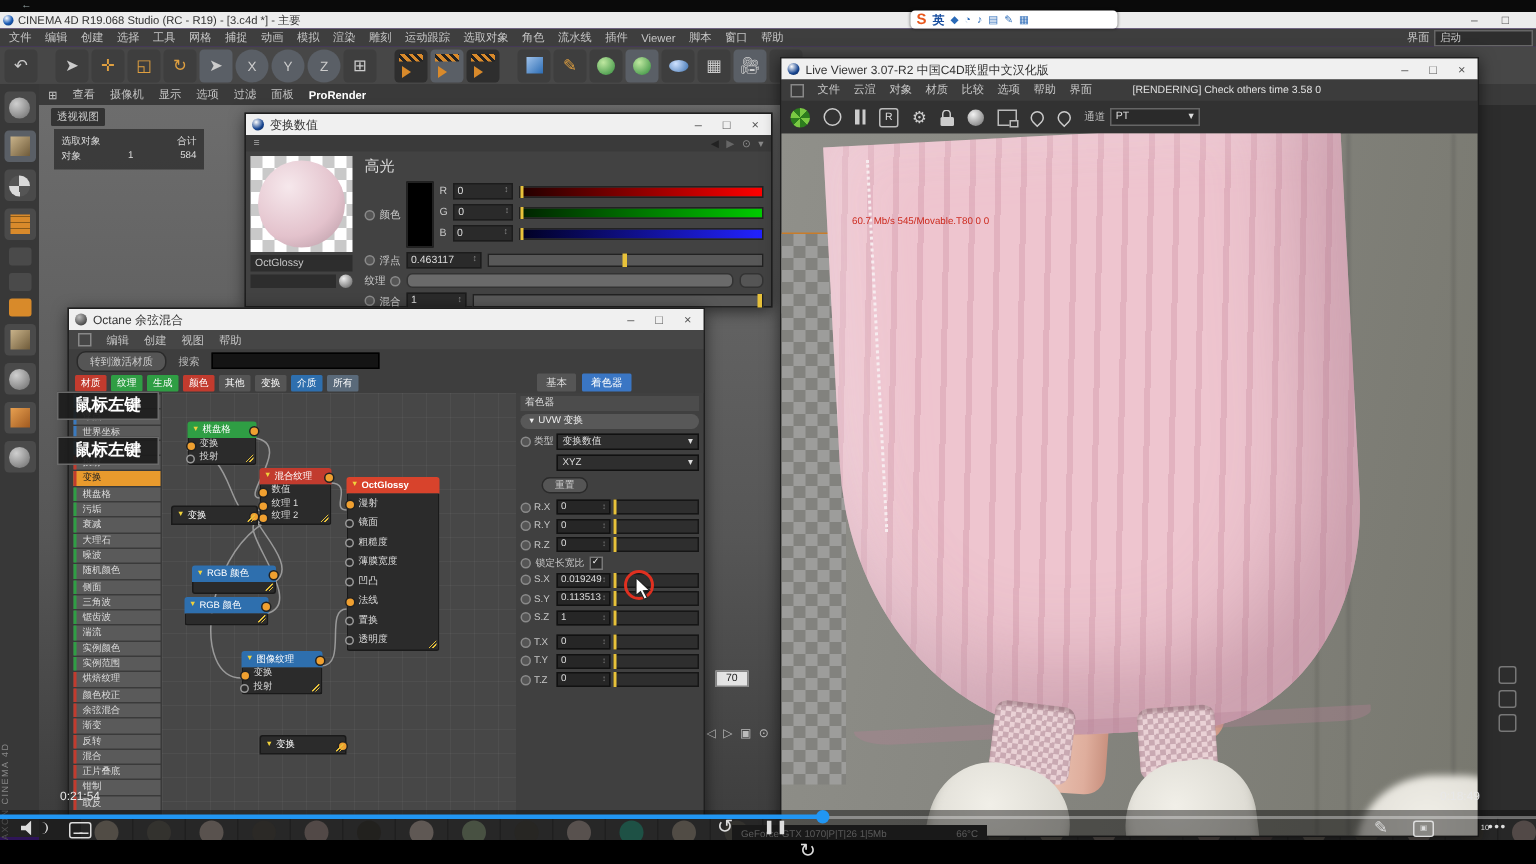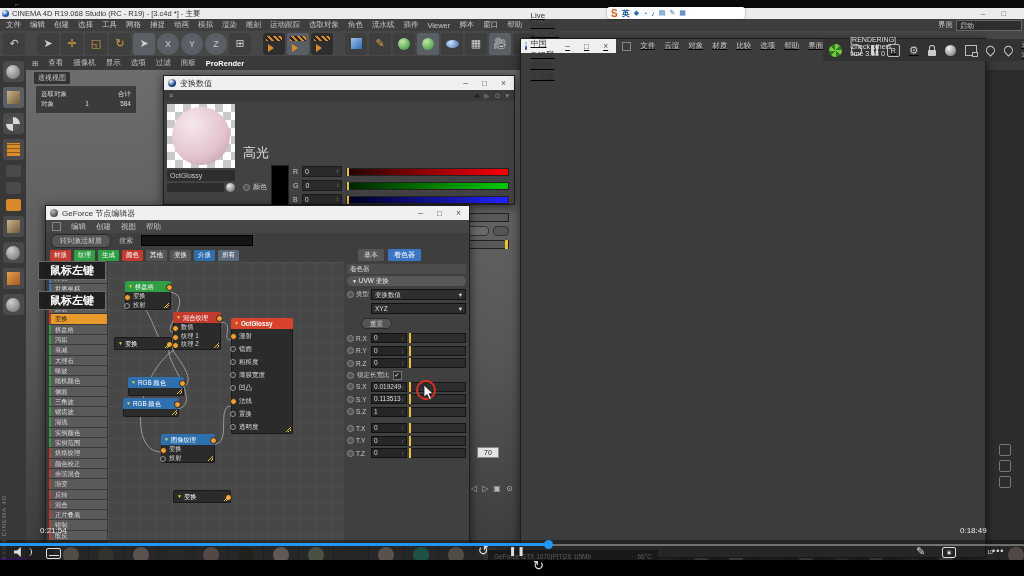--- a/index.html
+++ b/index.html
@@ -67,21 +67,21 @@
   .me-toolstrip .rgt{margin-left:auto;display:flex;gap:5px;color:#222;}
   .me-body{display:flex;height:103px;background:#424242;}
   .me-left{width:74px;padding:3px;box-sizing:border-box;display:flex;flex-direction:column;gap:2px;}
   .me-preview{width:68px;height:64px;background:conic-gradient(#fff 25%,#c9c9c9 0 50%,#fff 0 75%,#c9c9c9 0);background-size:16px 16px;position:relative;overflow:hidden;}
   .me-sphere{position:absolute;left:5px;top:3px;width:58px;height:58px;border-radius:50%;background:radial-gradient(circle at 35% 30%,#f6e8ec,#e3c2cc 60%,#b395a0);}
   .me-name{background:#2d2d2d;color:#c8c8c8;font-size:7px;height:11px;line-height:11px;padding:0 3px;}
   .me-minirow{display:flex;gap:2px;}
   .me-minirow .bx{flex:1;height:9px;background:#2d2d2d;}
   .me-minirow .cir{width:9px;height:9px;border-radius:50%;background:radial-gradient(circle at 35% 30%,#eee,#555);}
   .me-right{flex:1;padding:3px 5px;box-sizing:border-box;font-size:7px;color:#c8c8c8;position:relative;}
-  .me-sec{font-size:13px;color:#ddd;margin-bottom:3px;margin-top:40px;}
+  .me-sec{font-size:10px;color:#ddd;margin-bottom:3px;}
   .me-row{display:flex;align-items:center;gap:4px;margin-bottom:3px;}
   .dotlbl{display:flex;align-items:center;gap:3px;white-space:nowrap;}
   .gdot{width:5px;height:5px;border-radius:50%;border:1px solid #8a8a8a;background:#555;}
   .swatch{width:16px;height:42px;background:#000;border:1px solid #222;}
   .valbox{background:#2a2a2a;border:1px solid #1c1c1c;color:#ddd;height:9px;line-height:9px;padding:0 2px;min-width:34px;display:flex;justify-content:space-between;gap:2px;}
   .valbox .st{color:#888;font-size:6px;}
   .gradbar{flex:1;height:6px;position:relative;border:1px solid #222;}
   .gradbar .tick{position:absolute;left:0;top:-1px;width:2px;height:8px;background:#e8c23a;}
   .gb-r{background:linear-gradient(90deg,#200,#f00);}
   .gb-g{background:linear-gradient(90deg,#020,#0c0);}
@@ -140,21 +140,21 @@
   .np-gap{height:4px;}
   .np-check{display:flex;align-items:center;gap:3px;margin:2px 0;}
   .np-check .cb{width:7px;height:7px;background:#2a2a2a;border:1px solid #777;color:#fff;font-size:6px;line-height:7px;text-align:center;}
   .ann-circle{position:absolute;width:16px;height:16px;border:2px solid #e03020;border-radius:50%;z-index:60;}
   .cursor{position:absolute;z-index:61;}
 
   
   .tooltip{left:38px;width:66px;height:17px;background:rgba(28,28,28,.92);border:1px solid #6a6a6a;color:#fff;font-size:11px;font-weight:bold;line-height:17px;text-align:center;z-index:40;}
 
   
-  .live-viewer{left:520px;top:38px;width:466px;height:520px;z-index:20;display:flex;flex-direction:row;text-decoration:underline;}
+  .live-viewer{left:520px;top:38px;width:466px;height:520px;z-index:20;display:flex;flex-direction:column;}
   .lv-menu{height:14px;background:#3c3c3c;display:flex;gap:9px;align-items:center;color:#c8c8c8;font-size:7.5px;padding-left:6px;position:relative;}
   .lv-menu .sq{width:7px;height:7px;border:1px solid #888;}
   .lv-status{position:absolute;left:234px;color:#e0e0e0;font-size:7px;}
   .lv-toolbar{height:22px;background:#323232;display:flex;align-items:center;gap:9px;padding-left:6px;color:#ccc;}
   .octstar{width:13px;height:13px;border-radius:50%;background:conic-gradient(#7ac943 0 12%,#2e7d1e 12% 25%,#7ac943 25% 37%,#2e7d1e 37% 50%,#7ac943 50% 62%,#2e7d1e 62% 75%,#7ac943 75% 87%,#2e7d1e 87%);}
   .ring{width:10px;height:10px;border:1.5px solid #ccc;border-radius:50%;}
   .pausebars{display:flex;gap:2px;}
   .pausebars i{width:2.5px;height:10px;background:#ccc;}
   .rbox{width:11px;height:11px;border:1px solid #bbb;border-radius:2px;font-size:7px;display:flex;align-items:center;justify-content:center;color:#ddd;}
   .lockI{position:relative;width:9px;height:6px;background:#ccc;margin-top:5px;border-radius:1px;}
@@ -623,21 +623,21 @@
             </span>
           <span class="slider"><span class="fill" style="width:100%"></span><span class="hdl" style="right:0"></span></span>
         </div>
       </div>
     </div>
   </div>
 
   <div class="abs window node-editor">
     <div class="titlebar">
       <span class="appicon" style="background:radial-gradient(circle at 35% 30%,#bbb,#222)"></span>
-      <span>GeForce 节点编辑器</span>
+      <span>Octane 余弦混合</span>
       <span class="ctl">
           <span>–</span>
           <span>□</span>
           <span>×</span>
         </span>
     </div>
     <div class="ne-menu">
       <span class="sq"></span>
       <span class="row" style="gap:10px">
 

